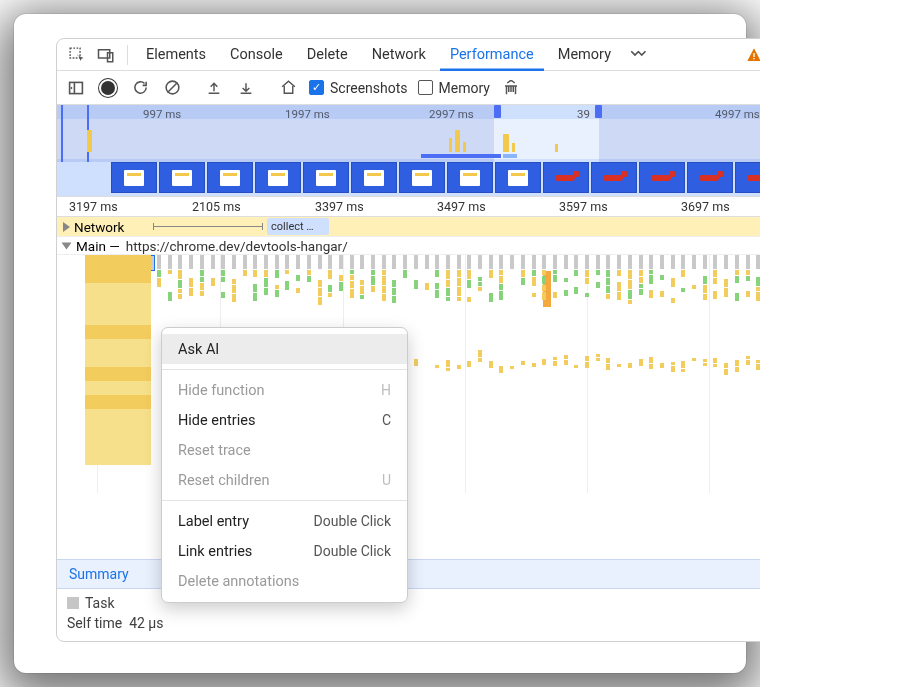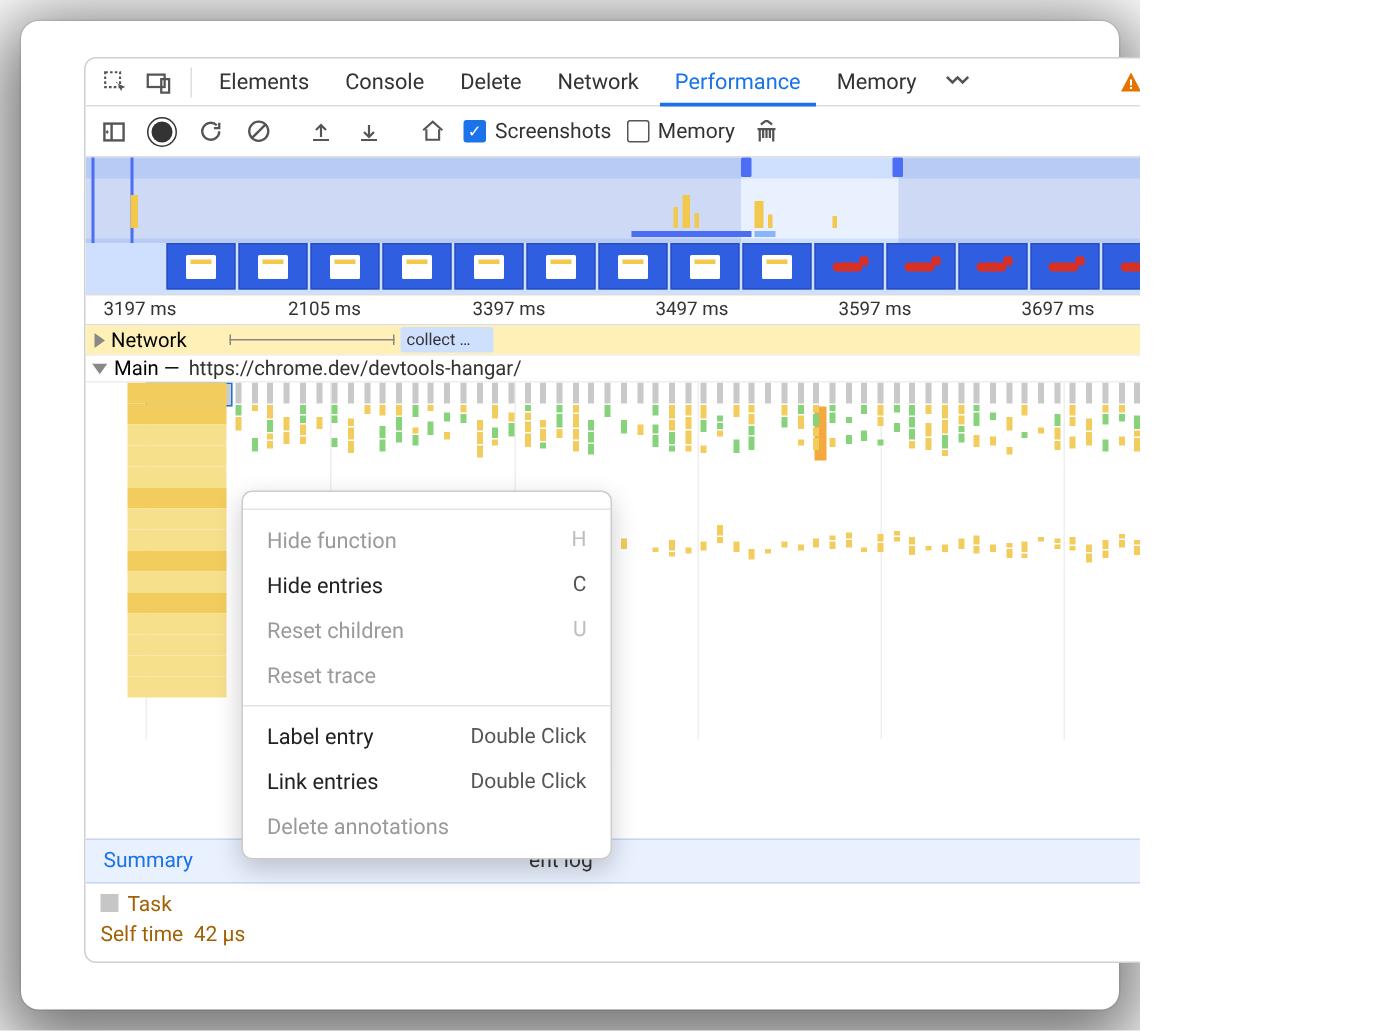--- a/index.html
+++ b/index.html
@@ -86,21 +86,21 @@
   .fbar { width:100%; margin-bottom:1px; }
   .left-stack { position:absolute; left:28px; top:0; width:66px;}
   .left-stack .row { height:14px; width:100%; }
   .y {background:#f2cd5d;} .yl{background:#f6e08b;}
   .hotbar { position:absolute; top:16px; width:8px; height:36px; background:#f4a93e;}
 
   
   .btabs { position:absolute; left:0; right:0; bottom:52px; height:30px; background:#e9f0fe; border-top:1px solid #c9d6f2; border-bottom:1px solid #c9d6f2; display:flex; align-items:center; font-size:14px;}
   .btabs .btab { padding: 0 12px; color:#333;}
   .btabs .btab.active { color:#1a73e8;}
-  .details { position:absolute; left:0; right:0; bottom:0; height:52px; padding:4px 10px; font-size:14px; color:#a16207; line-height:20px;}
+  .details { position:absolute; left:0; right:0; bottom:0; height:52px; padding:4px 10px; font-size:14px; color:#404040; line-height:20px;}
   .swatch { display:inline-block; width:12px; height:12px; background:#c6c6c6; vertical-align:-1px; margin-right:6px;}
 
   
   .menu {
     position:absolute; left:104px; top:288px; width:247px;
     background:#fff; border:1px solid #ccc; border-radius:7px;
     box-shadow: 0 6px 18px rgba(0,0,0,.2);
     padding:6px 0; font-size:14.5px; color:#222;
   }
   .menu .mi { height:30px; display:flex; align-items:center; justify-content:space-between; padding:0 16px; }
@@ -229,20 +229,27 @@
       <div style="flex:1"></div>
       <div class="ibtn">
         <svg width="18" height="18" viewBox="0 0 24 24" fill="none" stroke="#555" stroke-width="2">
             <circle cx="12" cy="12" r="3"></circle>
             <path d="M12 2v3M12 19v3M4.2 4.2l2.1 2.1M17.7 17.7l2.1 2.1M2 12h3M19 12h3M4.2 19.8l2.1-2.1M17.7 6.3l2.1-2.1"></path>
           </svg>
       </div>
     </div>
 
     <div class="overview">
+      <div class="ticklabels">
+        <span class="tick" style="left:86px">997 ms</span>
+        <span class="tick" style="left:228px">1997 ms</span>
+        <span class="tick" style="left:372px">2997 ms</span>
+        <span class="tick" style="left:520px">39</span>
+        <span class="tick" style="left:658px">4997 ms</span>
+      </div>
       <div class="cpu-net">
         <div>CPU</div>
         <div>NET</div>
       </div>
       <div style="position:absolute;left:0;top:14px;right:0;height:40px;background:linear-gradient(#fff,#fff);opacity:.55"></div>
 
       <div style="position:absolute;top:0;left:0;width:437px;bottom:34px;background:rgba(80,110,200,.18)"></div>
       <div style="position:absolute;top:0;right:0;width:262px;bottom:34px;background:rgba(80,110,200,.18)"></div>
       <div class="handle" style="left:437px"></div>
       <div class="handle" style="left:538px"></div>
@@ -1040,35 +1047,38 @@
       <div style="width:200px"></div>
       <div class="btab" style="color:#333">ent log</div>
     </div>
 
     <div class="details">
       <div><span class="swatch"></span><span>Task</span></div>
       <div><span>Self time</span>&nbsp;&nbsp;<span>42 μs</span></div>
     </div>
 
     <div class="menu">
+      <div class="mi hl">
+          <span>Ask AI</span>
+        </div>
       <hr>
       <div class="mi dis">
           <span>Hide function</span>
           <span class="sc">H</span>
         </div>
       <div class="mi">
           <span>Hide entries</span>
           <span class="sc">C</span>
         </div>
       <div class="mi dis">
+          <span>Reset trace</span>
+        </div>
+      <div class="mi dis">
           <span>Reset children</span>
           <span class="sc">U</span>
-        </div>
-      <div class="mi dis">
-          <span>Reset trace</span>
         </div>
       <hr>
       <div class="mi">
           <span>Label entry</span>
           <span class="sc">Double Click</span>
         </div>
       <div class="mi">
           <span>Link entries</span>
           <span class="sc">Double Click</span>
         </div>

